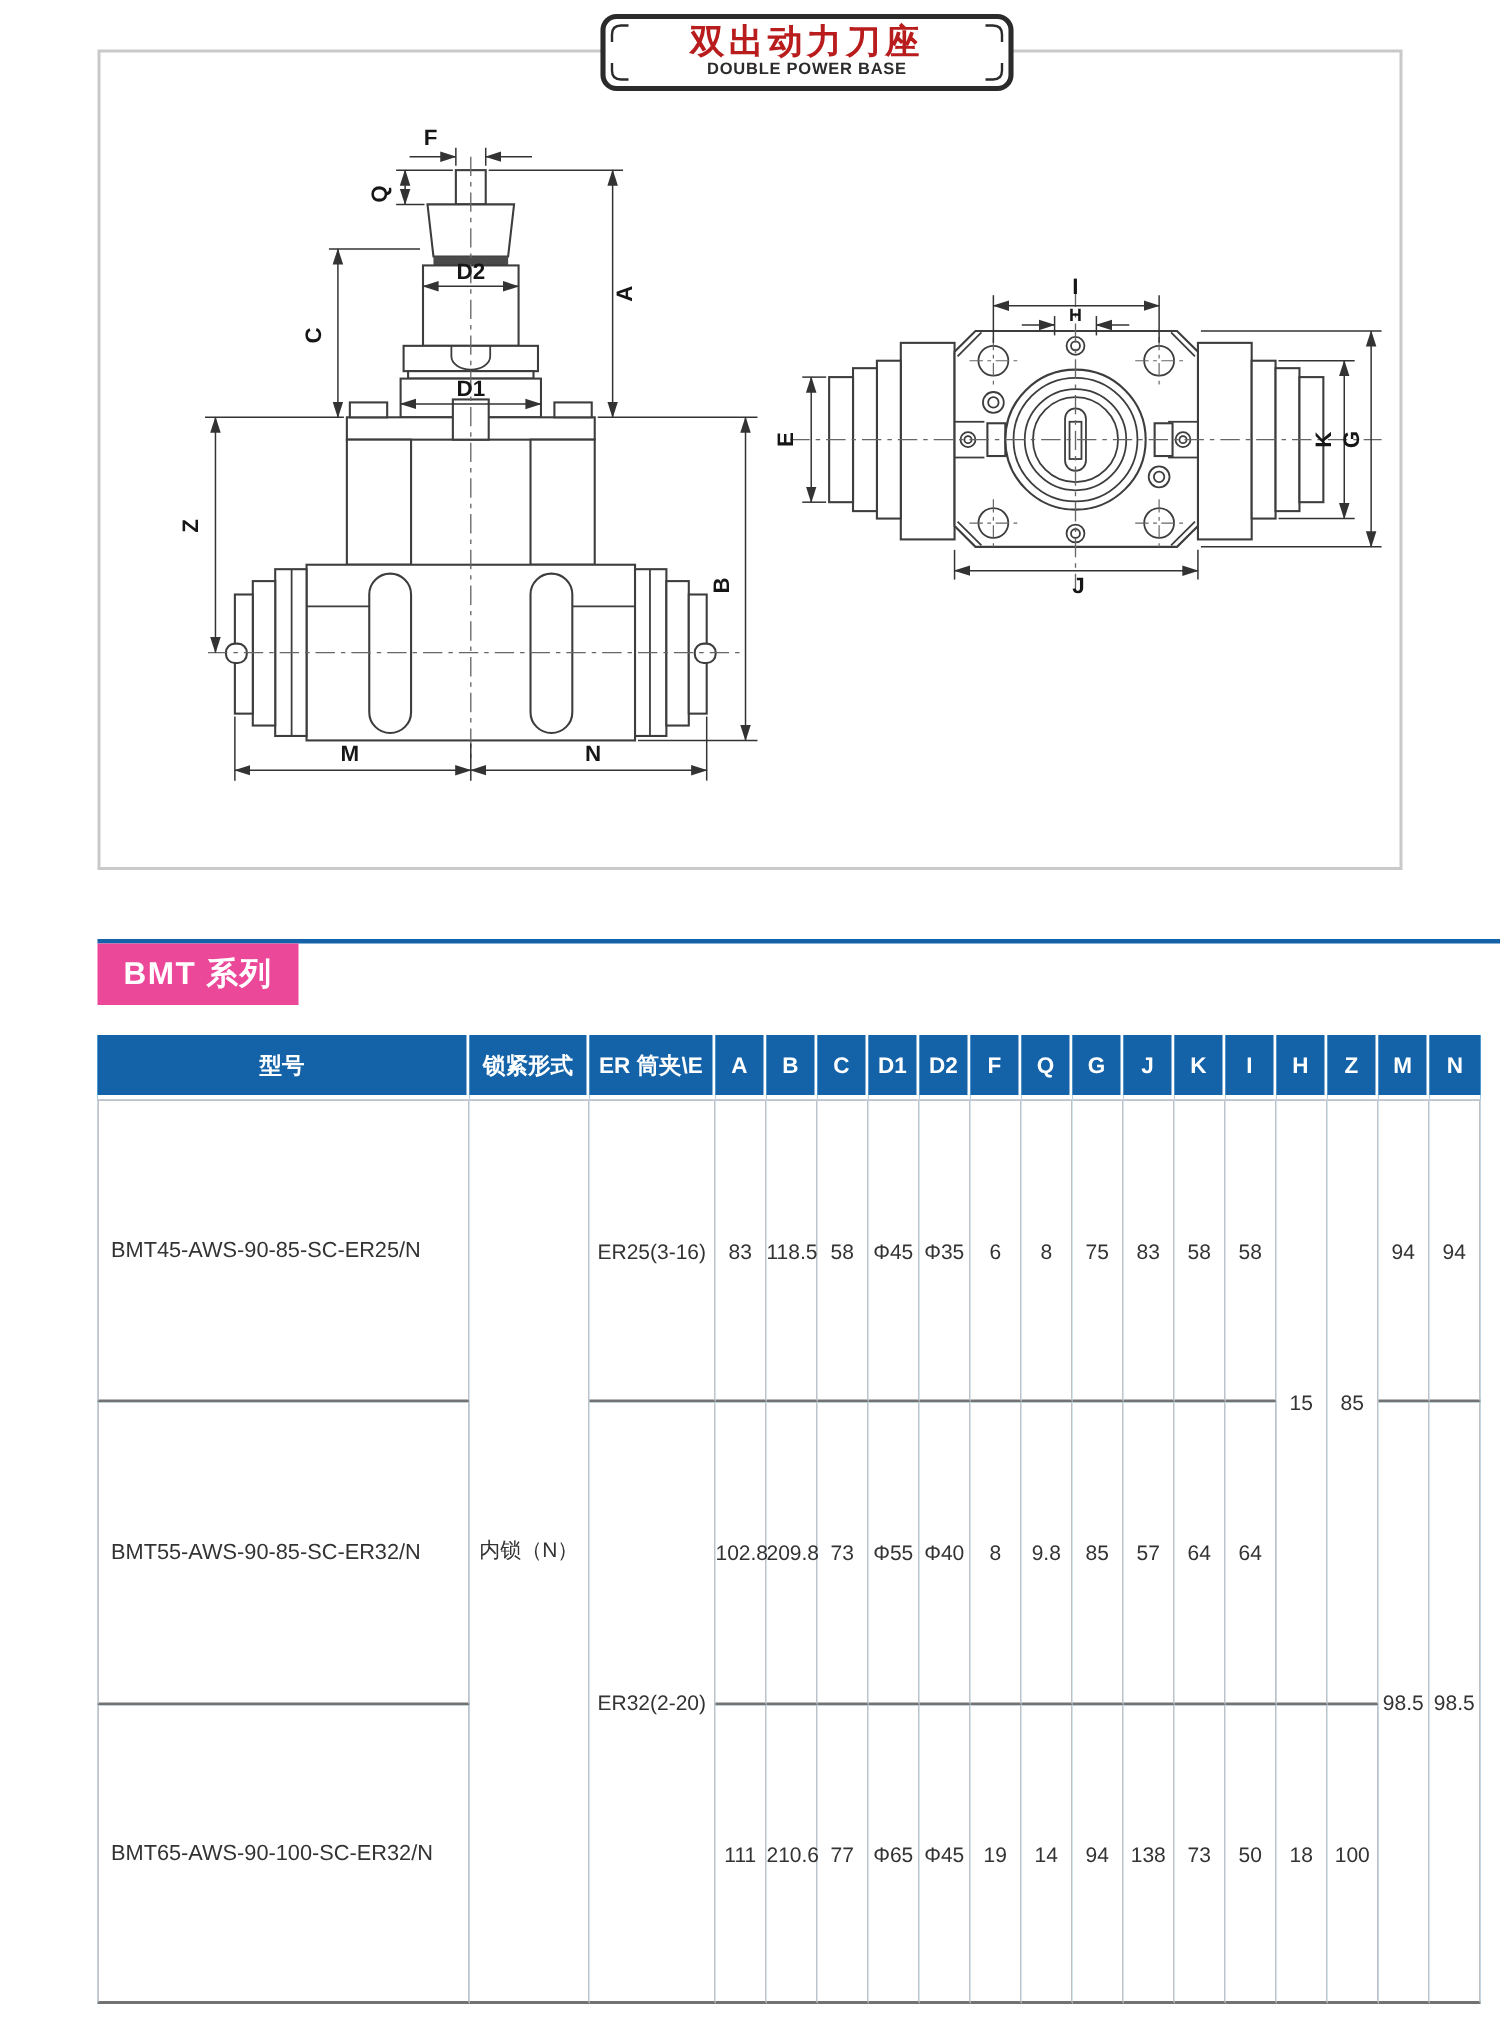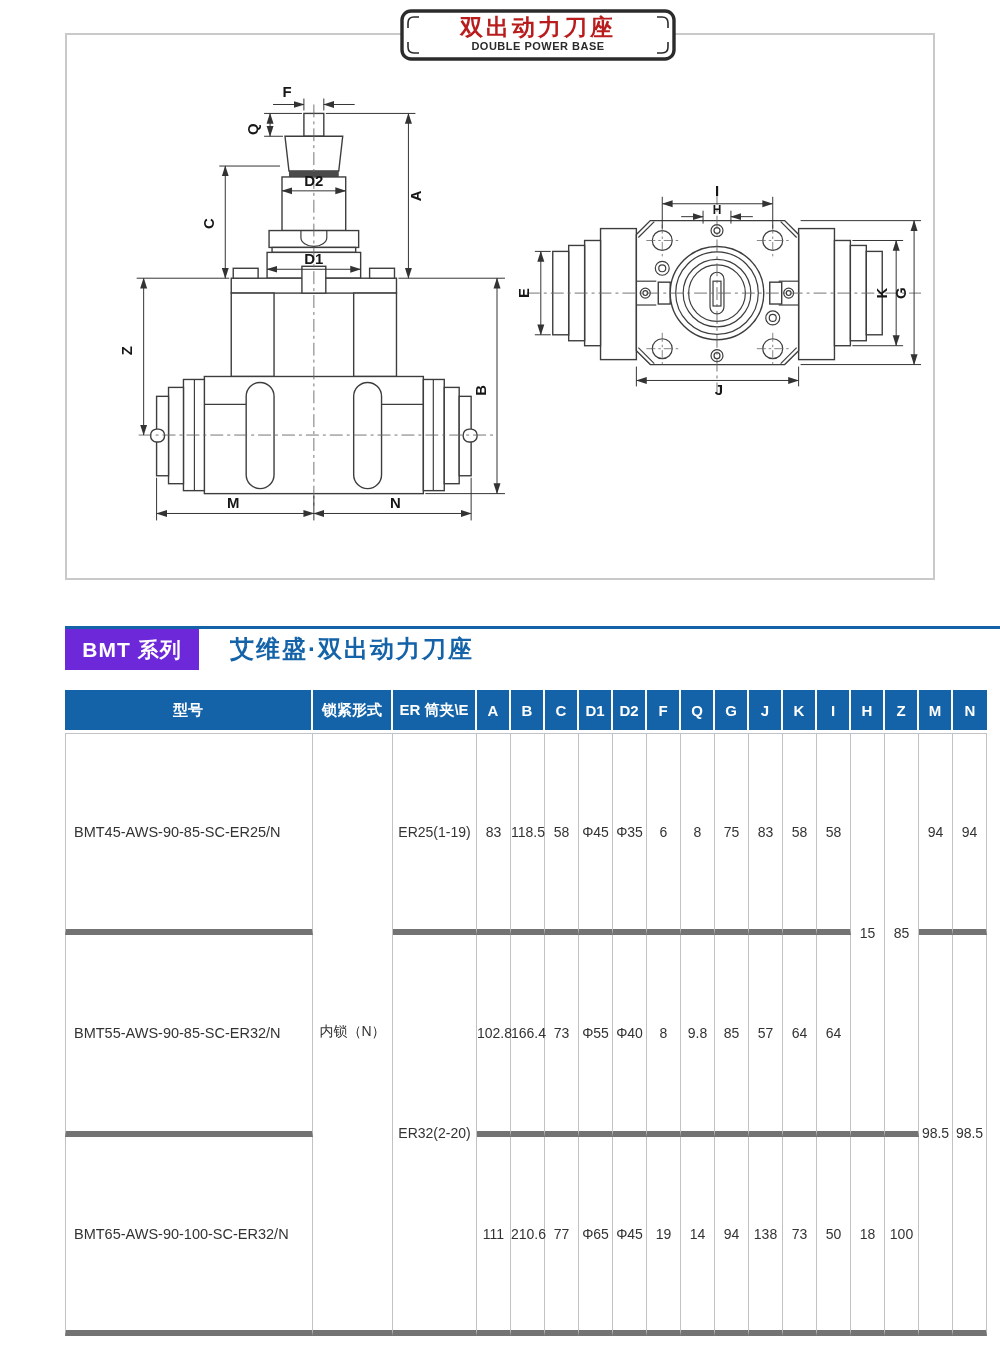--- a/index.html
+++ b/index.html
@@ -15,32 +15,32 @@
   .banner{position:absolute;left:398px;top:7px;width:280px;height:56px;z-index:5;text-align:center;}
   .banner svg{position:absolute;left:0;top:0;}
   .banner .t-cn{position:relative;margin-top:8px;font-size:23px;font-weight:bold;
                 letter-spacing:3px;color:#b91c1c;line-height:25px;}
   .banner .t-en{position:relative;font-size:11px;font-weight:bold;letter-spacing:.5px;
                 color:#2b2b2b;line-height:13px;}
   .ba{fill:none;stroke:#2b2b2b;stroke-width:1.6;}
 
   
   .series-rule{position:absolute;left:65px;top:626px;width:935px;height:3px;background:#1463a8;}
-  .series-badge{position:absolute;left:65px;top:629px;width:134px;height:41px;background:#6d28d9;
+  .series-badge{position:absolute;left:65px;top:629px;width:134px;height:41px;background:#ec4899;
                 color:#fff;font-size:21px;font-weight:bold;text-align:center;line-height:41px;letter-spacing:1px;}
   .series-title{position:absolute;left:230px;top:633px;color:#1463a8;font-size:24px;
                 font-weight:bold;letter-spacing:2px;}
 
   
   .tbl-wrap{position:absolute;left:65px;top:690px;}
   table.spec{border-collapse:separate;border-spacing:0;table-layout:fixed;width:922px;background:#0ea5e9;}
   table.spec th{background:#1463a8;color:#fff;font-size:15px;font-weight:bold;height:40px;
                 padding:0;border-right:2px solid #fff;border-bottom:3px solid #fff;white-space:nowrap;overflow:hidden;}
   table.spec th:last-child{border-right:none;}
-  table.spec td{border-right:1px solid #c2c2c6;border-bottom:6px solid #737373;
+  table.spec td{border-right:1px solid #c2c2c6;border-bottom:2px solid #737373;
                 text-align:center;font-size:14px;color:#333;padding:0;white-space:nowrap;
                 vertical-align:middle;background:#fff;}
   table.spec td:first-child{border-left:1px solid #c2c2c6;}
   table.spec tbody tr:first-child td{border-top:1px solid #c2c2c6;}
   table.spec td.model{text-align:left;padding-left:8px;font-size:14.5px;}
   tr.r1{height:202px;} tr.r2{height:202px;padding-left:40px;} tr.r3{height:199px;}
 
   
   .p{fill:#fff;stroke:#3d3d3d;stroke-width:1.4;}
   .pn{fill:none;stroke:#3d3d3d;stroke-width:1.2;}
@@ -251,21 +251,20 @@
       <path class="ba" d="M259,10 L264,10 Q270,10 270,16 L270,21"></path>
       <path class="ba" d="M270,35 L270,40 Q270,46 264,46 L259,46"></path>
       <path class="ba" d="M21,46 L16,46 Q10,46 10,40 L10,35"></path>
     </svg>
     <div class="t-cn">双出动力刀座</div>
     <div class="t-en">DOUBLE POWER BASE</div>
   </div>
 
   <div class="series-rule"></div>
   <div class="series-badge">BMT 系列</div>
-  <div class="series-title">艾维盛·双出动力刀座</div>
 
   <div class="tbl-wrap">
     <table class="spec">
       <colgroup>
         <col style="width:248px">
           <col style="width:80px">
           <col style="width:84px">
         <col style="width:34px">
           <col style="width:34px">
           <col style="width:34px">
@@ -301,42 +300,42 @@
           <th>H</th>
           <th>Z</th>
           <th>M</th>
           <th>N</th>
         </tr>
       </thead>
       <tbody>
         <tr class="r1">
           <td class="model">BMT45-AWS-90-85-SC-ER25/N</td>
           <td rowspan="3">内锁（N）</td>
-          <td>ER25(1-19)</td>
+          <td>ER25(3-16)</td>
           <td>83</td>
           <td>118.5</td>
           <td>58</td>
           <td>Φ45</td>
           <td>Φ35</td>
           <td>6</td>
           <td>8</td>
           <td>75</td>
           <td>83</td>
           <td>58</td>
           <td>58</td>
           <td rowspan="2">15</td>
           <td rowspan="2">85</td>
           <td>94</td>
           <td>94</td>
         </tr>
         <tr class="r2">
           <td class="model">BMT55-AWS-90-85-SC-ER32/N</td>
           <td rowspan="2">ER32(2-20)</td>
           <td>102.8</td>
-          <td>166.4</td>
+          <td>209.8</td>
           <td>73</td>
           <td>Φ55</td>
           <td>Φ40</td>
           <td>8</td>
           <td>9.8</td>
           <td>85</td>
           <td>57</td>
           <td>64</td>
           <td>64</td>
           <td rowspan="2">98.5</td>

